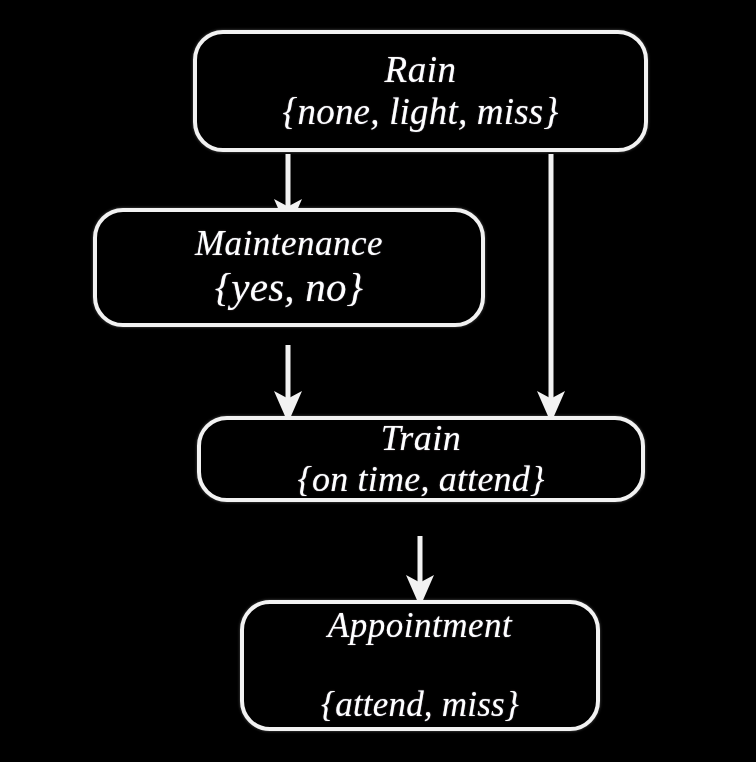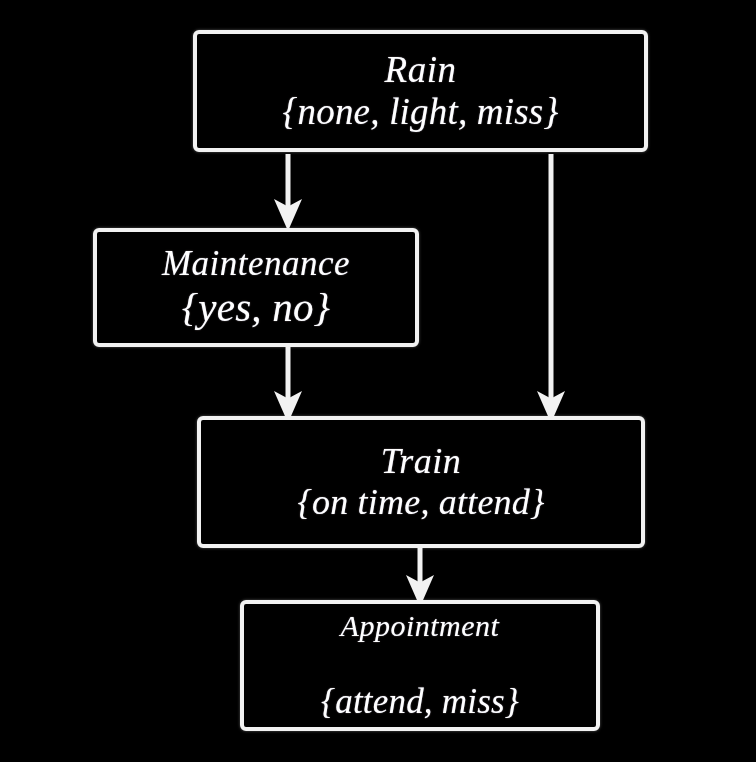--- a/index.html
+++ b/index.html
@@ -26,21 +26,21 @@
     top: 0;
     width: 756px;
     height: 762px;
     pointer-events: none;
   }
   .node {
     position: absolute;
     box-sizing: border-box;
     background: #000000;
     border: 4px solid #f2f2f2;
-    border-radius: 6px;
+    border-radius: 30px;
     display: flex;
     flex-direction: column;
     align-items: center;
     justify-content: center;
     color: #ffffff;
     text-align: left;
     line-height: 1.14;
     box-shadow: 0 0 3px rgba(255,255,255,0.35);
   }
   .node .nm {
@@ -51,31 +51,31 @@
   }
   .node .dom {
     font-style: italic;
     font-weight: 400;
     letter-spacing: 0.2px;
     text-shadow: 0 0 1px rgba(170,190,255,0.55), 0 0 2px rgba(255,200,150,0.25);
   }
 
   
   #node-rain        { left:193px; top:30px;  width:455px; height:122px; }
-  #node-maintenance { left:93px;  top:228px; width:326px; height:119px; }
-  #node-train       { left:197px; top:416px; width:448px; height:132px; }
+  #node-maintenance { left:93px;  top:208px; width:392px; height:119px; }
+  #node-train       { left:197px; top:416px; width:448px; height:86px; }
   #node-appointment { left:240px; top:600px; width:360px; height:131px; }
 
   #node-rain .nm        { font-size: 37px; }
   #node-rain .dom       { font-size: 37px; }
   #node-maintenance .nm { font-size: 35px; }
   #node-maintenance .dom{ font-size: 41px; }
   #node-train .nm       { font-size: 36px; }
   #node-train .dom      { font-size: 36px; }
-  #node-appointment .nm { font-size: 30px; }
+  #node-appointment .nm { font-size: 35px; }
   #node-appointment .dom{ font-size: 35px; margin-top: 39px; }
 </style>
 </head>
 <body>
 
 <div id="canvas">
 
   <svg class="edges" viewBox="0 0 756 762">
     <defs>
       <marker id="arrowhead" markerWidth="7" markerHeight="7" refX="3.0" refY="3.0" orient="auto" markerUnits="strokeWidth">

